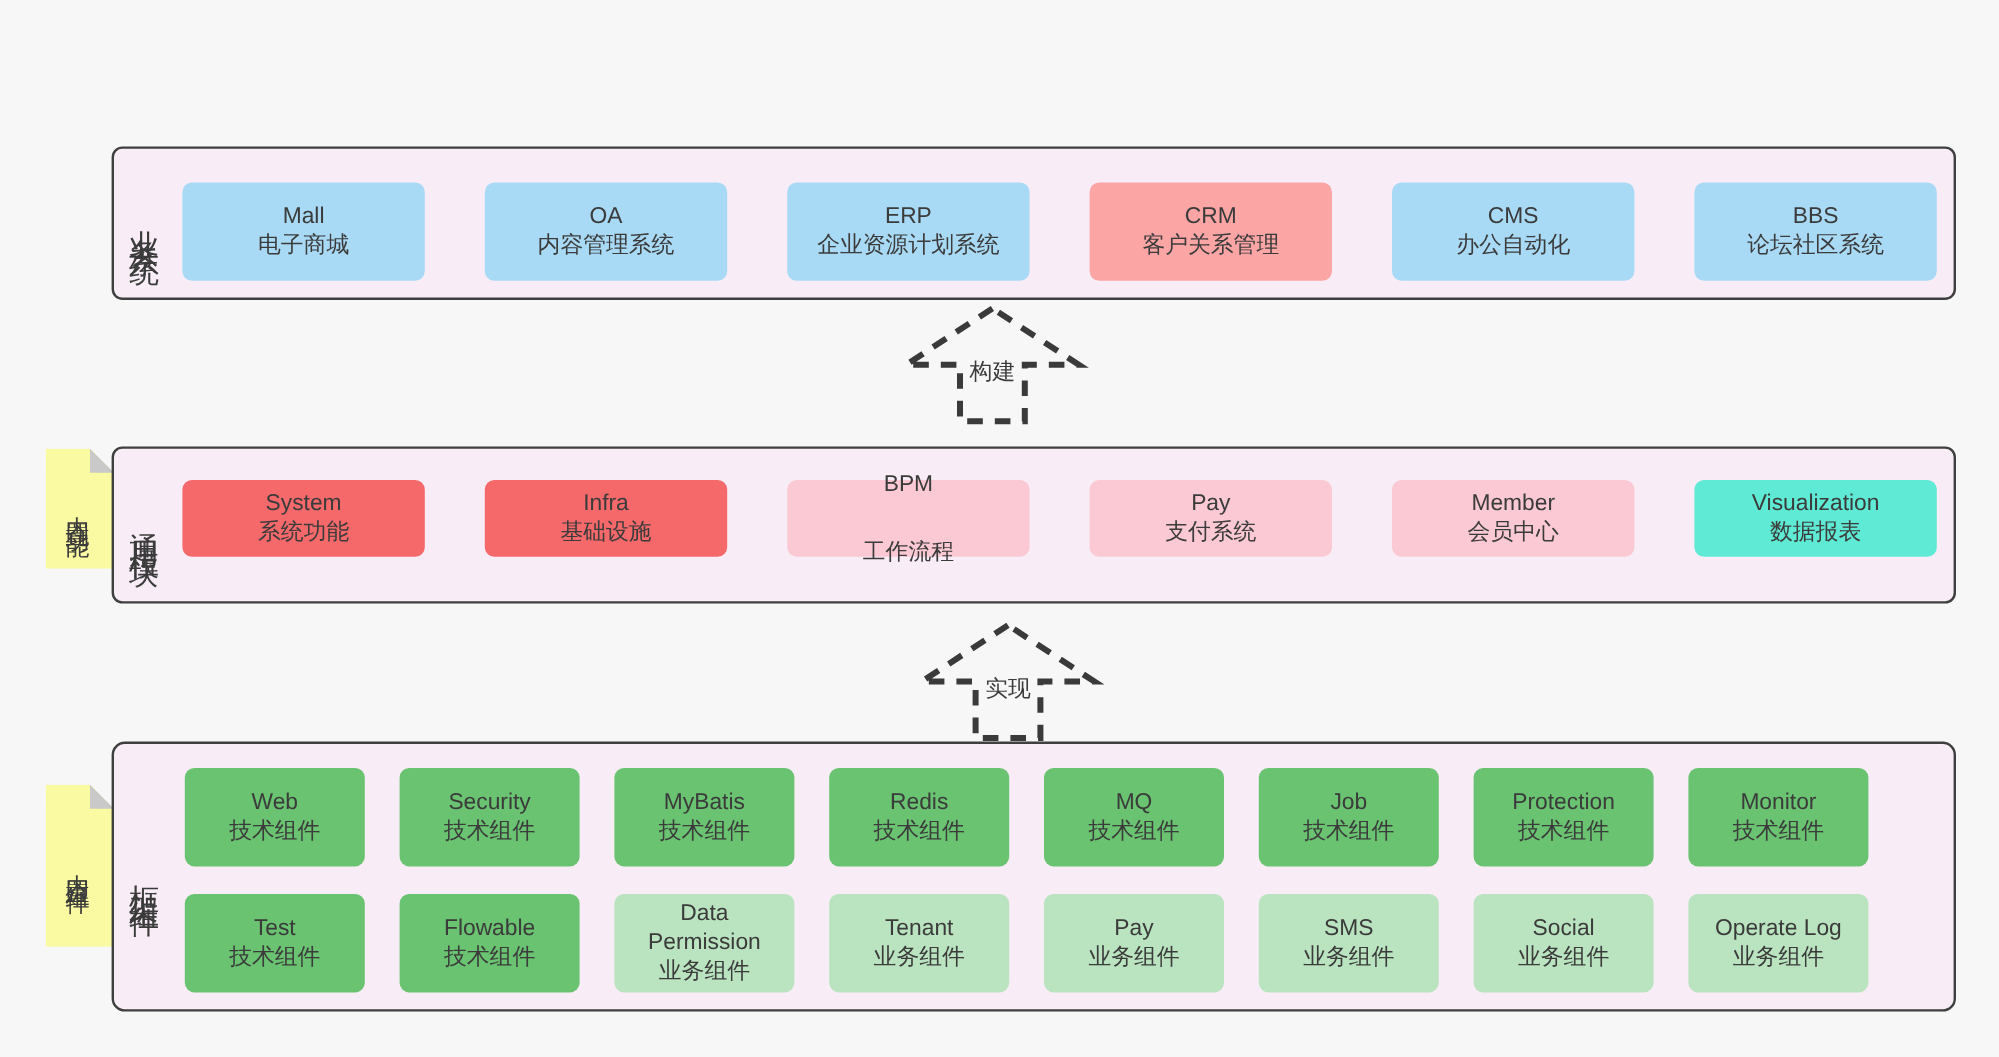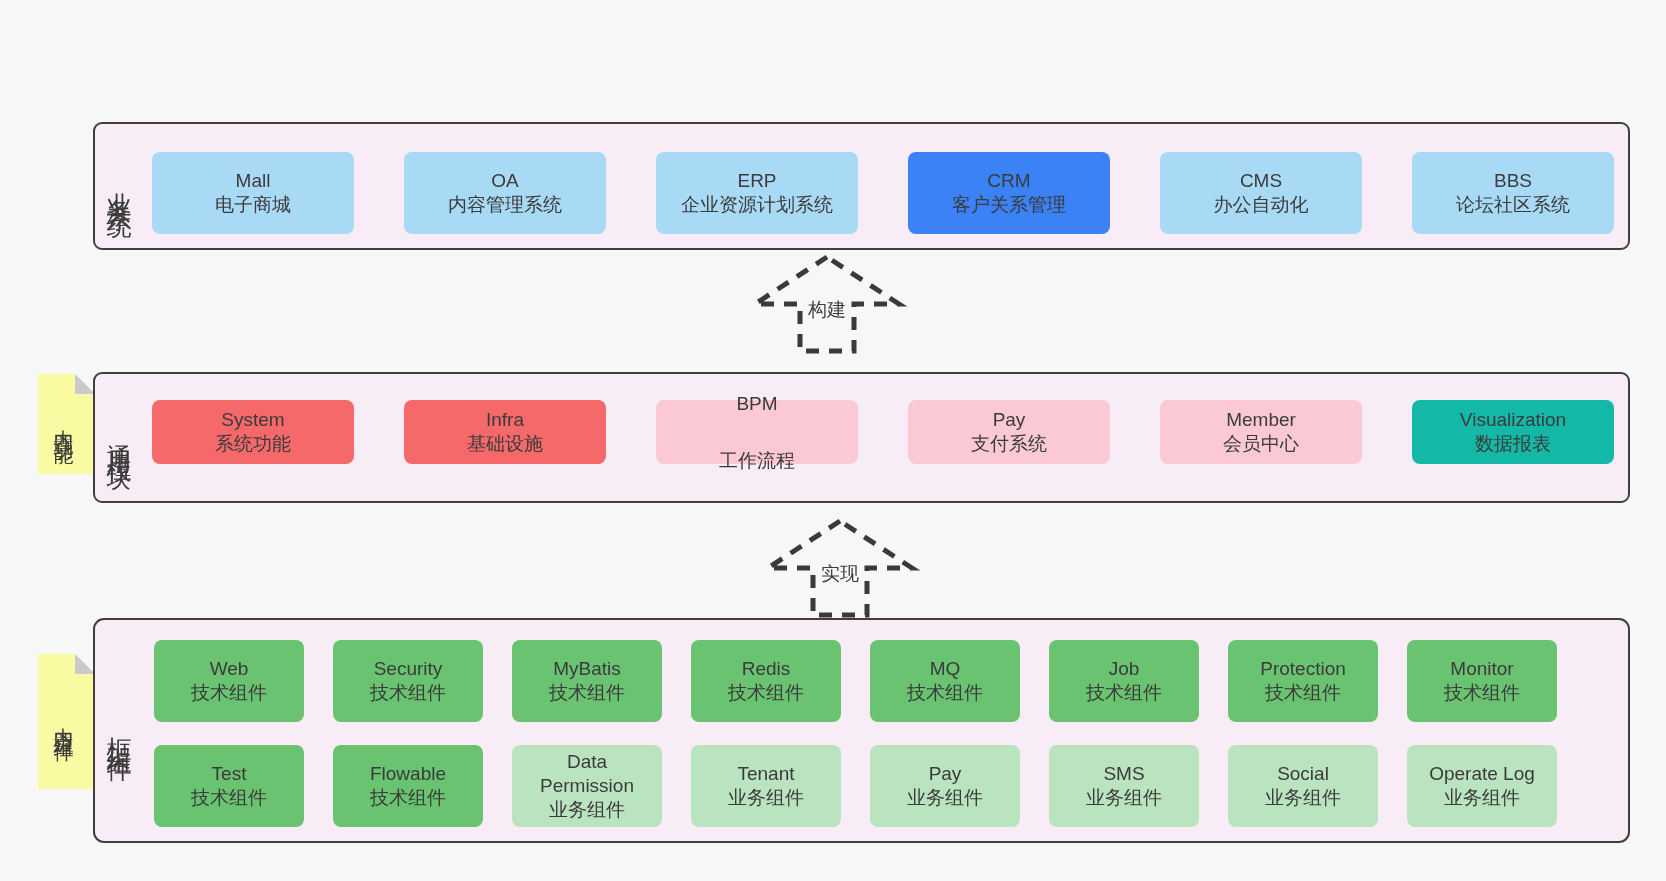--- a/index.html
+++ b/index.html
@@ -71,21 +71,21 @@
         <div class="zh">电子商城</div>
       </div>
       <div class="box" style="background: rgb(169, 218, 245);">
         <div class="en">OA</div>
         <div class="zh">内容管理系统</div>
       </div>
       <div class="box" style="background: rgb(169, 218, 245);">
         <div class="en">ERP</div>
         <div class="zh">企业资源计划系统</div>
       </div>
-      <div class="box" style="background: #3b82f6;">
+      <div class="box" style="background: #fca5a5;">
         <div class="en">CRM</div>
         <div class="zh">客户关系管理</div>
       </div>
       <div class="box" style="background: rgb(169, 218, 245);">
         <div class="en">CMS</div>
         <div class="zh">办公自动化</div>
       </div>
       <div class="box" style="background: rgb(169, 218, 245);">
         <div class="en">BBS</div>
         <div class="zh">论坛社区系统</div>
@@ -124,21 +124,21 @@
         <div class="zh">工作流程</div>
       </div>
       <div class="box" style="background: rgb(251, 201, 211);">
         <div class="en">Pay</div>
         <div class="zh">支付系统</div>
       </div>
       <div class="box" style="background: rgb(251, 201, 211);">
         <div class="en">Member</div>
         <div class="zh">会员中心</div>
       </div>
-      <div class="box" style="background: #14b8a6;">
+      <div class="box" style="background: #5eead4;">
         <div class="en">Visualization</div>
         <div class="zh">数据报表</div>
       </div>
     </div>
 </section>
 
 <div class="arrow" id="arrow-1">
   <svg viewBox="0 0 150 100">
     <polygon points="75,3 3,50 48,50 48,97 102,97 102,50 147,50" fill="none" stroke-width="5" stroke-dasharray="13 10" stroke="#3a3a3a"></polygon>
   </svg>

